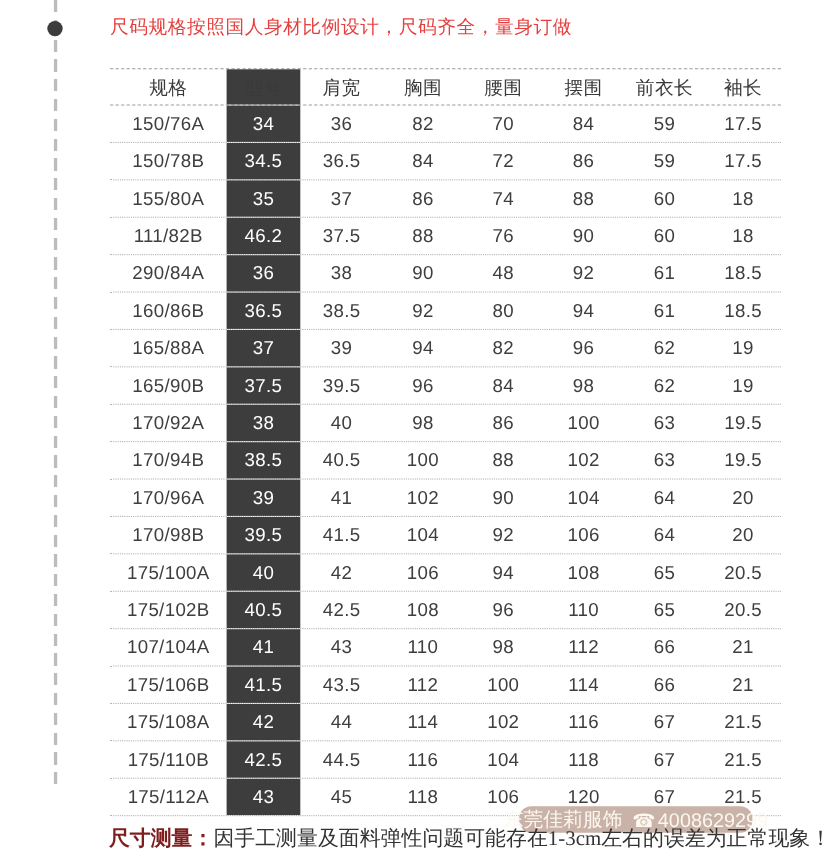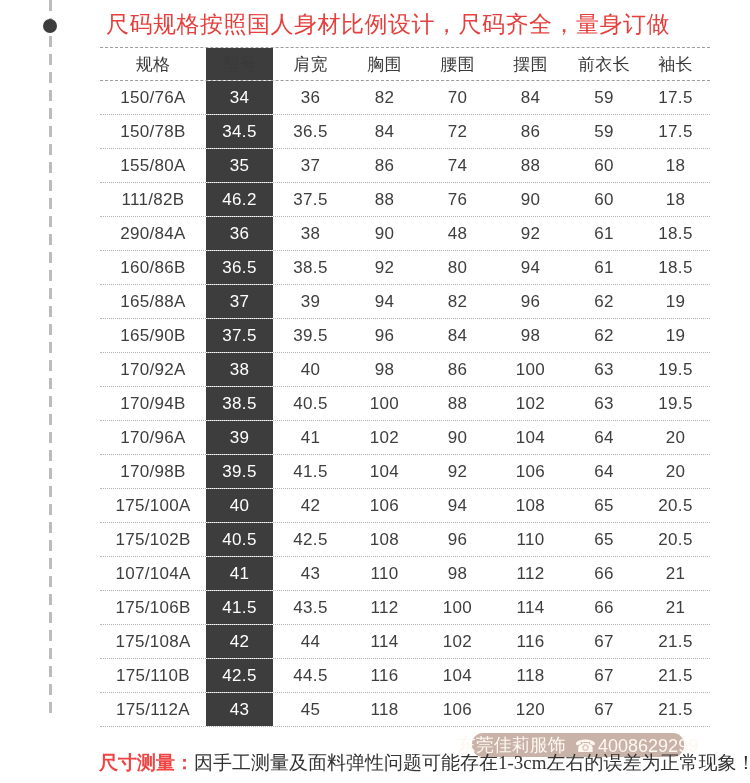--- a/index.html
+++ b/index.html
@@ -11,52 +11,52 @@
   .dash-line{
     position:absolute;left:49px;top:0;width:3px;height:716px;
     background:repeating-linear-gradient(to bottom,#bcbcbc 0 11px,transparent 11px 18px);
   }
   .dot{
     position:absolute;left:43px;top:19px;width:14px;height:14px;border-radius:50%;
     background:#3c3c3c;
   }
   
   .headline{
-    position:absolute;top:14px;left:100px;width:570px;text-align:right;
-    font-size:23px;line-height:21px;color:#e5403e;letter-spacing:.5px;white-space:nowrap;
+    position:absolute;top:14px;left:100px;width:570px;text-align:left;
+    font-size:17px;line-height:21px;color:#e5403e;letter-spacing:.5px;white-space:nowrap;
   }
   
   .size-table{position:absolute;left:100px;top:47px;width:610px;}
   .t-row{
     display:grid;
     grid-template-columns:106px 67px 75px 73px 73px 73px 74px 69px;
     height:34px;box-sizing:border-box;
     border-bottom:1px dotted #b2b2b2;
   }
-  .t-row.header{border-top:1px dashed #9c9c9c;border-bottom:1px dashed #9c9c9c;}
+  .t-row.header{border-top:1px dashed #9c9c9c;border-bottom:1px dashed #9c9c9c;margin-top:15px;}
   .cell{
     display:flex;align-items:center;justify-content:center;
     font-size:17px;color:#3e3e3e;height:100%;letter-spacing:.3px;
   }
   .t-row.header .cell{font-size:17px;color:#3a3a3a;}
   .cell.model{background:#3d3d3d;color:#ffffff;font-weight:normal;}
   
   .watermark{
     position:absolute;left:472px;top:733px;width:212px;height:24px;
     background:#c9b3a8;color:#fdf7ef;font-size:18px;
     display:flex;align-items:flex-end;justify-content:center;white-space:nowrap;border-radius:11px;
   }
   .watermark .phone-ico{margin:0 2px 0 9px;font-size:17px;}
   
   .footnote{
     position:absolute;left:99px;top:751px;width:640px;
     font-family:"Liberation Serif","DejaVu Serif",serif;
     font-size:19px;line-height:24px;color:#333;white-space:nowrap;
   }
-  .footnote .fn-label{font-weight:bold;color:#ef4444;}
+  .footnote .fn-label{font-weight:bold;color:#7f1d1d;}
 </style>
 </head>
 <body>
 
 <div class="canvas">
 
   <div class="dash-line"></div>
   <div class="dot"></div>
 
   <div class="headline">尺码规格按照国人身材比例设计，尺码齐全，量身订做</div>

